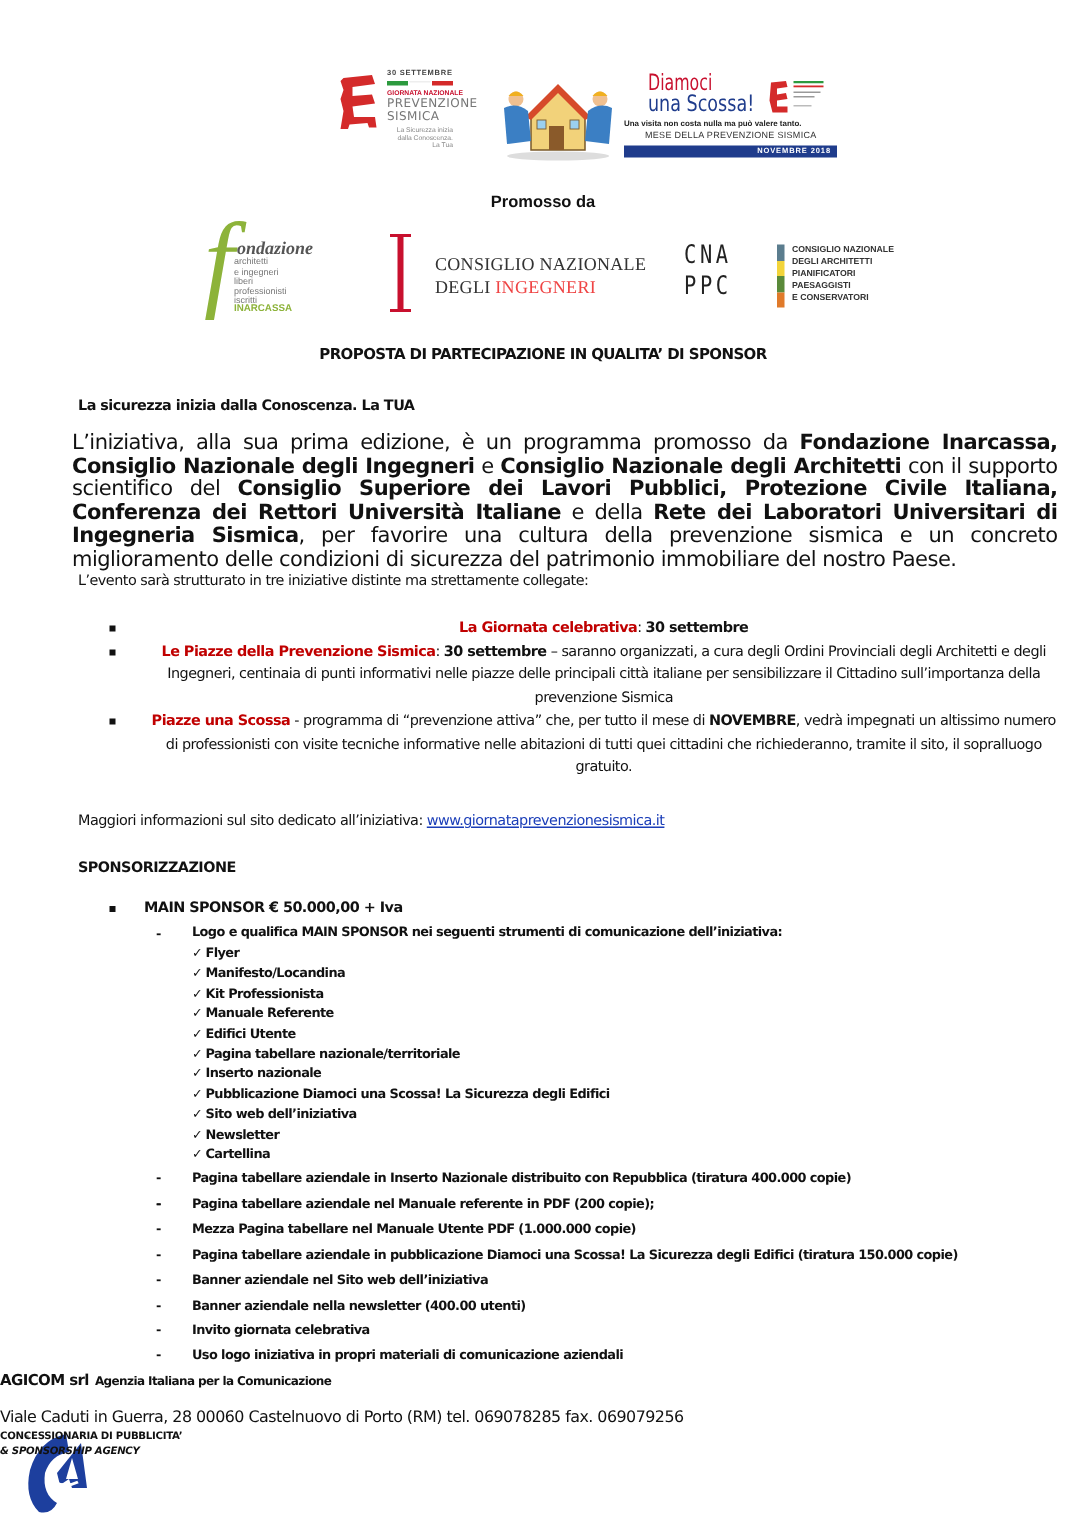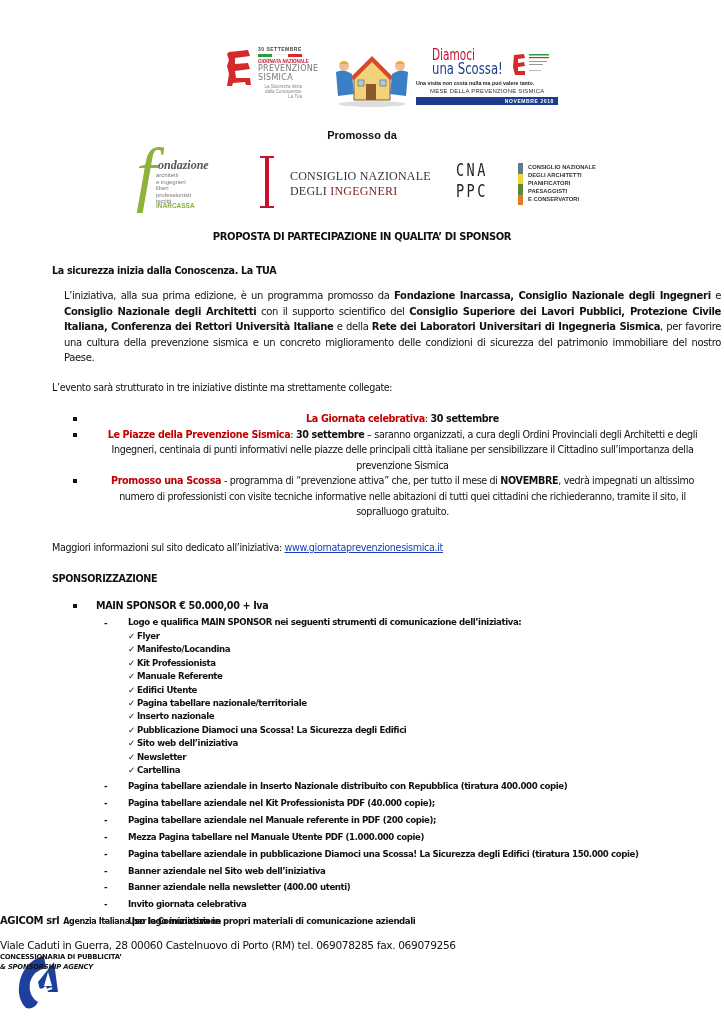--- a/index.html
+++ b/index.html
@@ -49,21 +49,21 @@
     #logo-cnappc { left: 456px; top: 160px; width: 150px; height: 50px; }
     .cn-letters { position: absolute; left: 0; top: 0; font-family: "DejaVu Sans Mono", monospace; font-size: 17px; line-height: 21px; color: #222; letter-spacing: 3px; transform: scaleX(0.8); transform-origin: left top; }
     .cn-strip { position: absolute; left: 62px; top: 3px; width: 5px; height: 42px; display: flex; flex-direction: column; }
     .cn-strip span { flex: 1; }
     .cn-txt { position: absolute; left: 72px; top: 3px; font-size: 5.8px; line-height: 8px; font-weight: bold; color: #333; white-space: nowrap; }
 
     
     .doc { font-family: "DejaVu Sans", sans-serif; font-size: 9.6px; line-height: 15.5px; color: #111; letter-spacing: -0.35px; }
     #doc-title { left: 0; width: 724px; top: 229px; text-align: center; font-weight: bold; font-size: 10px; letter-spacing: -0.4px; }
     #subhead { left: 52px; top: 263px; font-weight: bold; }
-    #intro { left: 64px; top: 288px; width: 657px; text-align: justify; font-size: 10px; }
+    #intro { left: 48px; top: 288px; width: 657px; text-align: justify; font-size: 14px; }
     #struct { left: 52px; top: 380px; }
 
     .bullets { left: 73px; width: 636px; }
     .bullet-item { position: relative; padding-left: 23px; text-align: center; }
     .bullet-item .sq { position: absolute; left: 0; top: 6px; width: 4px; height: 4px; background: #111; }
     .red { color: #c00000; font-weight: bold; }
     b { font-weight: bold; }
 
     #more { left: 52px; top: 540px; }
     #more a { color: #1a3db8; text-decoration: underline; }
@@ -162,21 +162,21 @@
   <div class="f-inar">INARCASSA</div>
 </div>
 
 <div id="logo-cni" class="abs">
   <div class="cni-bar">
     <div class="cap" style="top:0"></div>
     <div class="stem"></div>
     <div class="cap" style="top:50px"></div>
   </div>
   <div class="cni-t1">CONSIGLIO NAZIONALE</div>
-  <div class="cni-t2"><span>DEGLI </span><span class="red" style="font-weight:normal;color:#7f1d1d">INGEGNERI</span></div>
+  <div class="cni-t2"><span>DEGLI </span><span class="red" style="font-weight:normal;color:#ef4444">INGEGNERI</span></div>
 </div>
 
 <div id="logo-cnappc" class="abs">
   <div class="cn-letters">
     <div>CNA</div>
     <div>PPC</div>
   </div>
   <div class="cn-strip">
     <span id="strip0" style="background: rgb(91, 125, 142);"></span>
       <span id="strip1" style="background: rgb(242, 212, 58);"></span>
@@ -204,21 +204,21 @@
   <div class="bullet-item">
     <span class="sq"></span>
     <span class="red">La Giornata celebrativa</span><span>: </span><b>30 settembre</b>
   </div>
   <div class="bullet-item">
     <span class="sq"></span>
     <span class="red">Le Piazze della Prevenzione Sismica</span><span>: </span><b>30 settembre</b><span> – saranno organizzati, a cura degli Ordini Provinciali degli Architetti e degli Ingegneri, centinaia di punti informativi nelle piazze delle principali città italiane per sensibilizzare il Cittadino sull’importanza della prevenzione Sismica</span>
   </div>
   <div class="bullet-item">
     <span class="sq"></span>
-    <span class="red">Promosso una Scossa</span><span> - programma di “prevenzione attiva” che, per tutto il mese di </span><b>NOVEMBRE</b><span>, vedrà impegnati un altissimo numero di professionisti con visite tecniche informative nelle abitazioni di tutti quei cittadini che richiederanno, tramite il sito, il sopralluogo gratuito.</span>
+    <span class="red">Piazze una Scossa</span><span> - programma di “prevenzione attiva” che, per tutto il mese di </span><b>NOVEMBRE</b><span>, vedrà impegnati un altissimo numero di professionisti con visite tecniche informative nelle abitazioni di tutti quei cittadini che richiederanno, tramite il sito, il sopralluogo gratuito.</span>
   </div>
 </div>
 
 <div id="more" class="abs doc">
   <span>Maggiori informazioni sul sito dedicato all’iniziativa: </span><a href="#">www.giornataprevenzionesismica.it</a>
 </div>
 
 <div id="spons-head" class="abs doc">SPONSORIZZAZIONE</div>
 
 <div id="main-sponsor" class="abs doc">
@@ -241,21 +241,21 @@
         <div class="check-item"><span class="ck">✓</span><span>Pubblicazione Diamoci una Scossa! La Sicurezza degli Edifici</span></div>
         <div class="check-item"><span class="ck">✓</span><span>Sito web dell’iniziativa</span></div>
         <div class="check-item"><span class="ck">✓</span><span>Newsletter</span></div>
         <div class="check-item"><span class="ck">✓</span><span>Cartellina</span></div>
       </div>
   </div>
 </div>
 
 <div class="abs doc dash-list" style="top:778px" id="benefits">
     <div class="dash-item"><span class="dash">-</span><span>Pagina tabellare aziendale in Inserto Nazionale distribuito con Repubblica (tiratura 400.000 copie)</span></div>
-    <div class="dash-item"><span class="dash">-</span><span>Pagina tabellare aziendale nel Kit Professionista PDF (40.000 copie);</span></div>
+    <div class="dash-item"><span class="dash">-</span></div>
     <div class="dash-item"><span class="dash">-</span><span>Pagina tabellare aziendale nel Manuale referente in PDF (200 copie);</span></div>
     <div class="dash-item"><span class="dash">-</span><span>Mezza Pagina tabellare nel Manuale Utente PDF (1.000.000 copie)</span></div>
     <div class="dash-item"><span class="dash">-</span><span>Pagina tabellare aziendale in pubblicazione Diamoci una Scossa! La Sicurezza degli Edifici (tiratura 150.000 copie)</span></div>
     <div class="dash-item"><span class="dash">-</span><span>Banner aziendale nel Sito web dell’iniziativa</span></div>
     <div class="dash-item"><span class="dash">-</span><span>Banner aziendale nella newsletter (400.00 utenti)</span></div>
     <div class="dash-item"><span class="dash">-</span><span>Invito giornata celebrativa</span></div>
     <div class="dash-item"><span class="dash">-</span><span>Uso logo iniziativa in propri materiali di comunicazione aziendali</span></div>
   </div>
 
 <div id="logo-agicom" class="abs">

